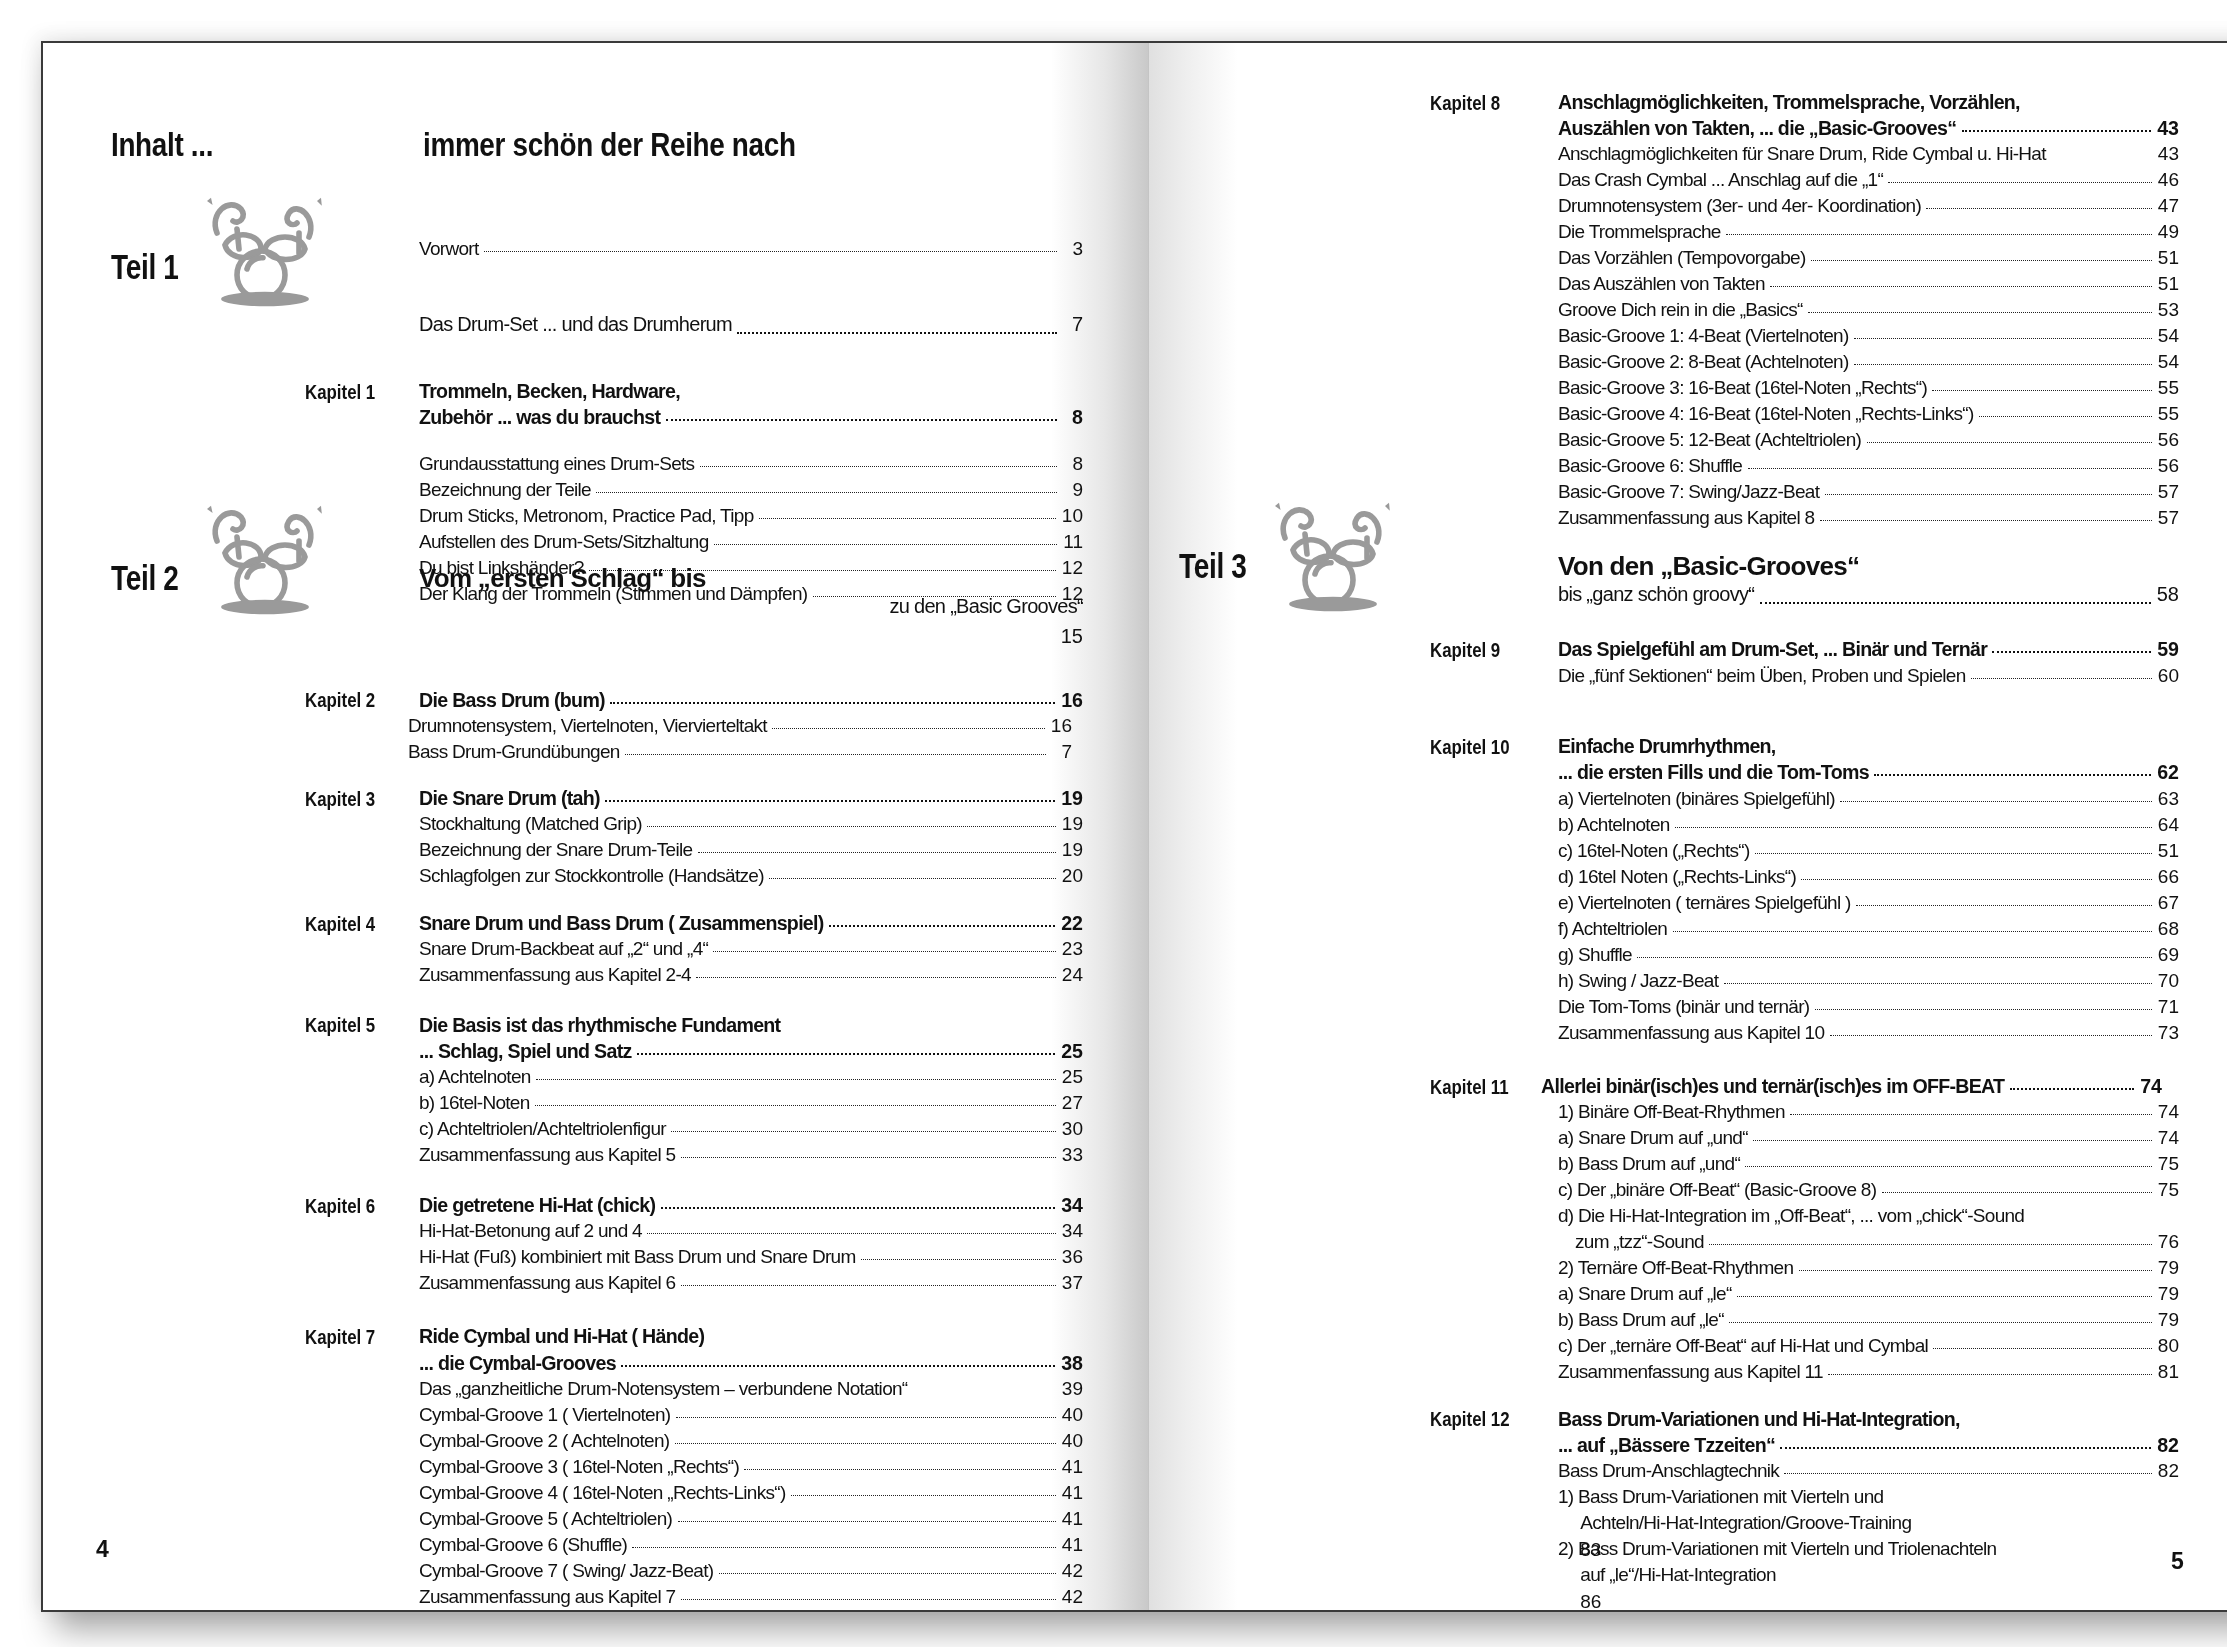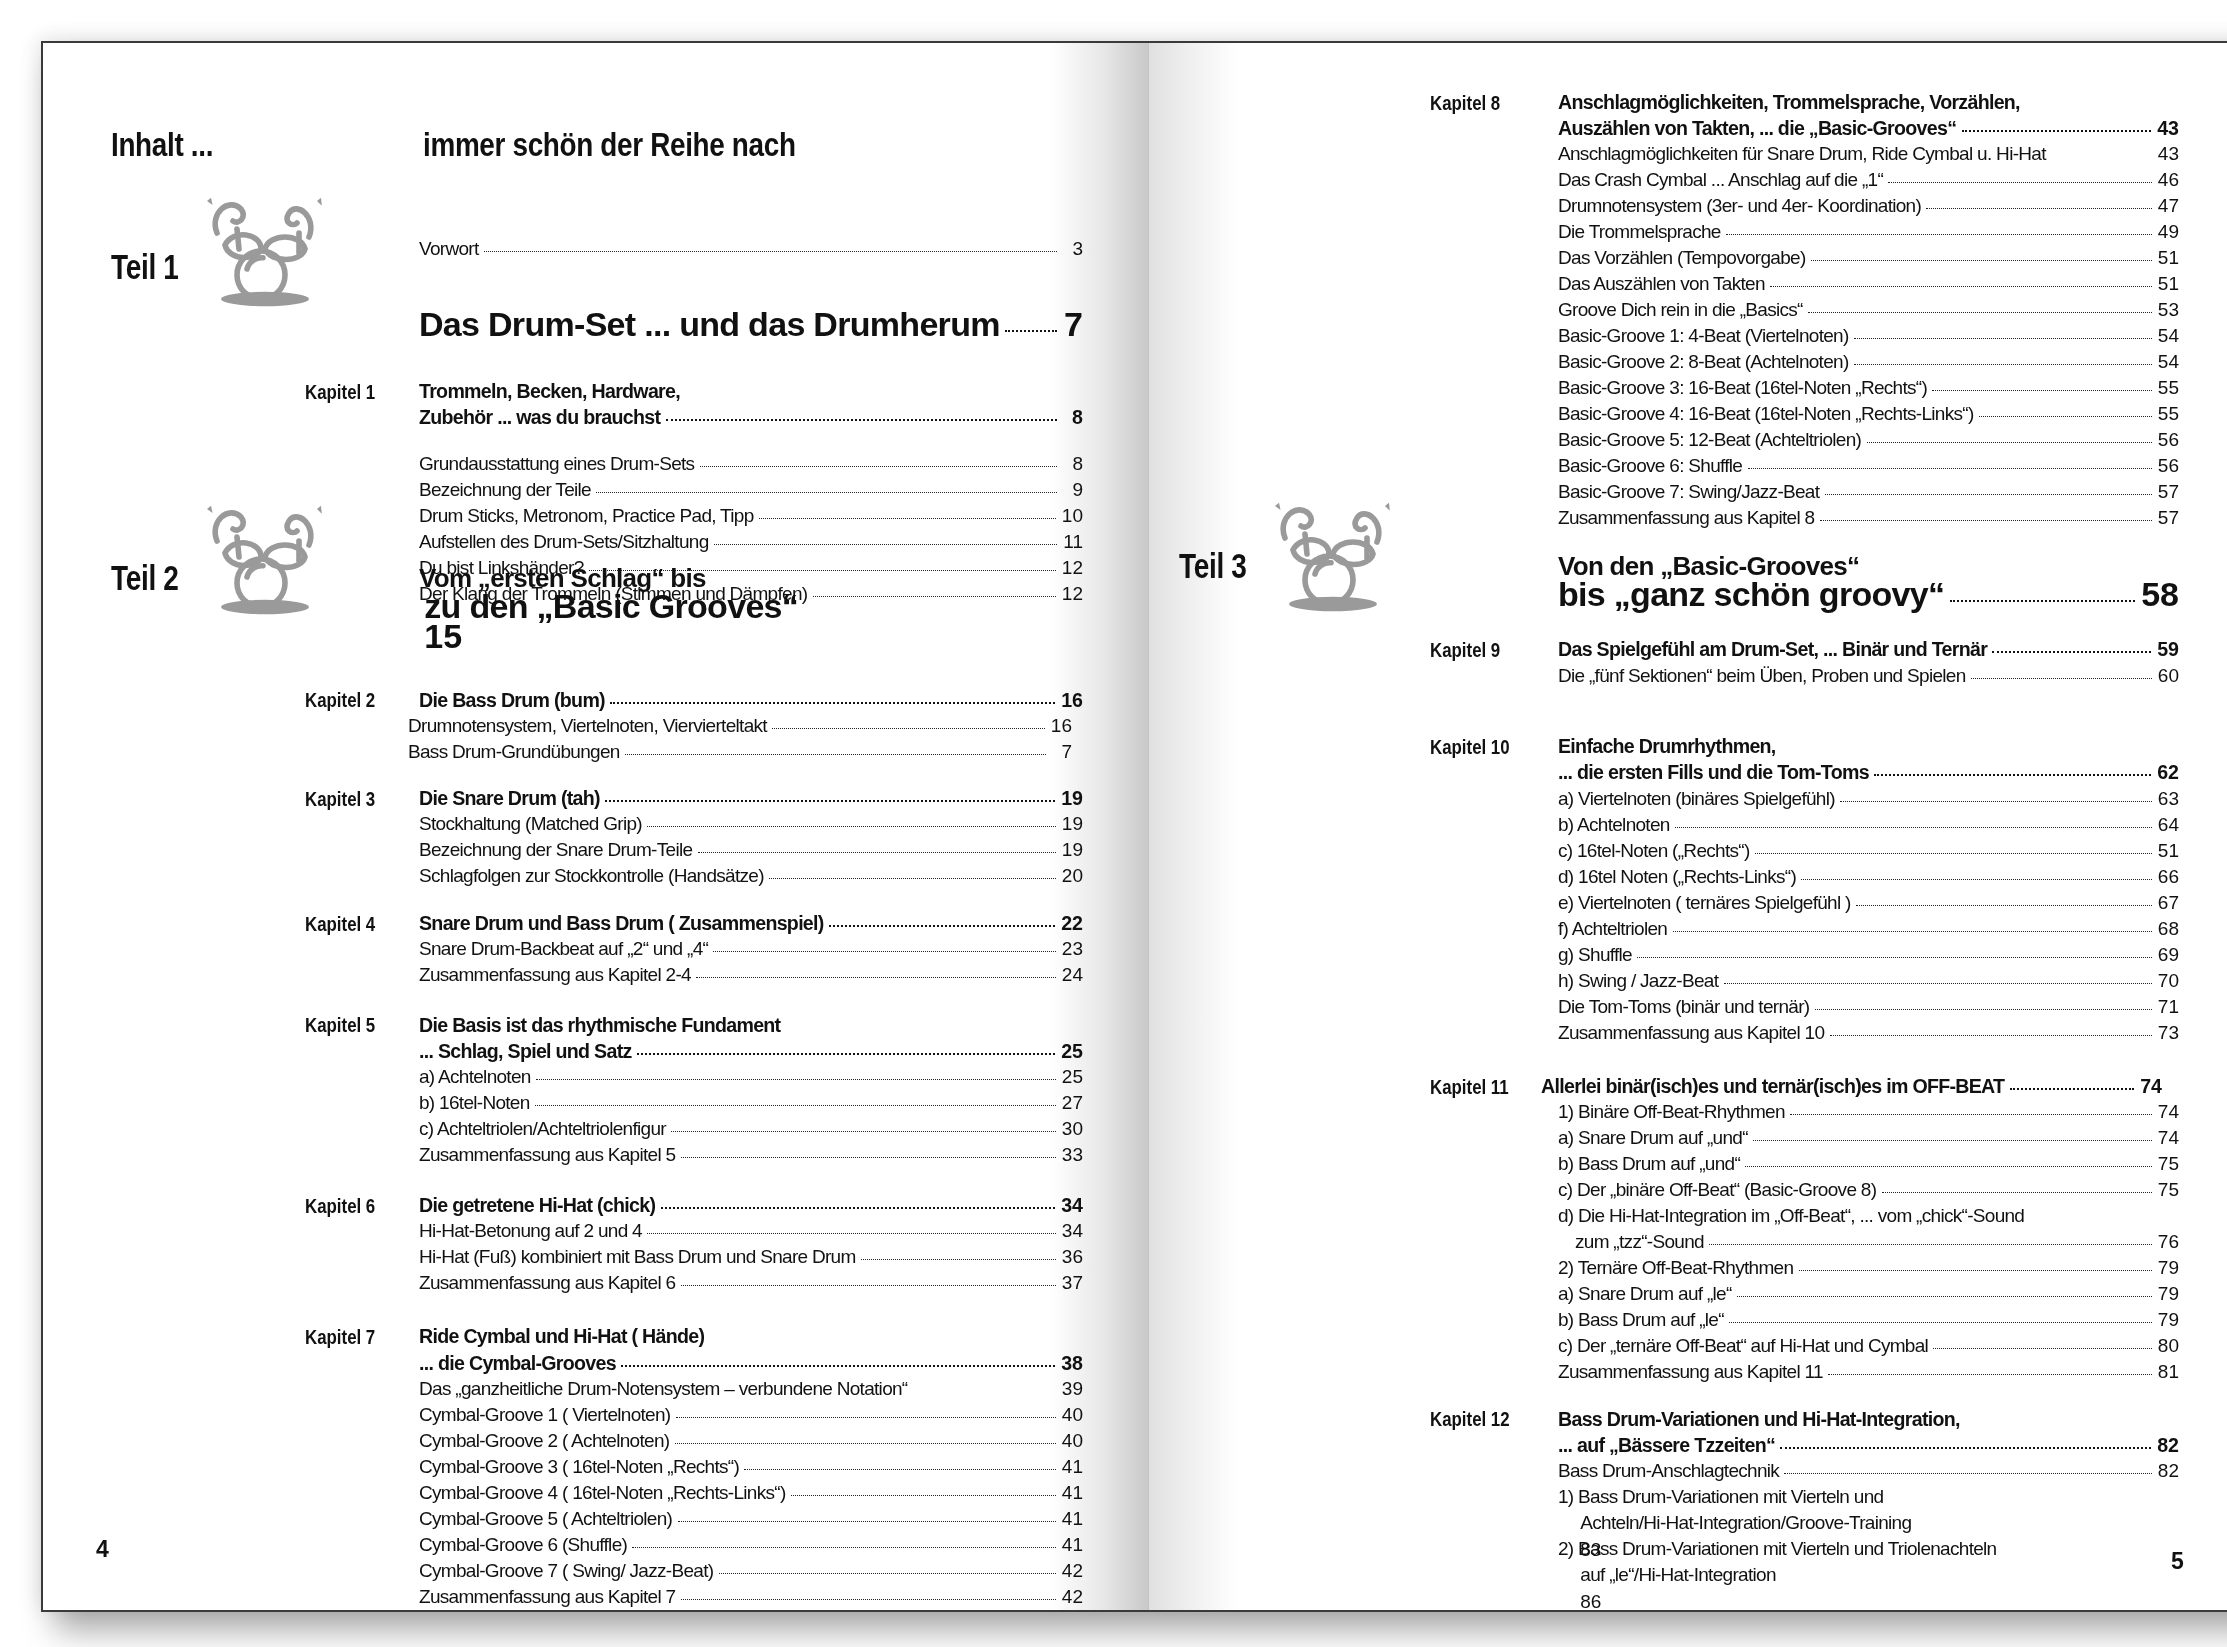--- a/index.html
+++ b/index.html
@@ -37,21 +37,21 @@
 
   .entry {
     display:flex; align-items:baseline; font-size:19px; line-height:26px; height:26px;
   }
   .entry .txt { white-space:nowrap; transform-origin:left; }
   .entry .dots {
     flex:1; margin:0 6.2px 0 5.3px; border-bottom:1.8px dotted #222; height:0; position:relative; top:-2.7px;
   }
   .entry .pg { white-space:nowrap; min-width:19.6px; text-align:right; }
   .entry.bold { font-weight:700; font-size:19.6px; }
-  .entry.teil { font-weight:700; font-size:34px; line-height:28px; height:28px; }
+  .entry.teil { font-weight:400; font-size:20px; line-height:28px; height:28px;align-items:flex-end; }
   .entry.teil .dots { border-bottom:2.7px dotted #111; top:-3.6px; }
   .entry.bold .dots { border-bottom:2.2px dotted #111; }
   .line-only { font-size:19px; line-height:26px; height:26px; white-space:nowrap; }
   .line-only.bold { font-weight:700; font-size:19.6px; }
   .line-only.teil { font-weight:900; font-size:26px; line-height:28px; height:28px; }
 
   .narrow { letter-spacing:-0.7px; }
   .folio { font-weight:700; font-size:23px; }
 
   .mascot { position:absolute; width:134px; height:120px; }

